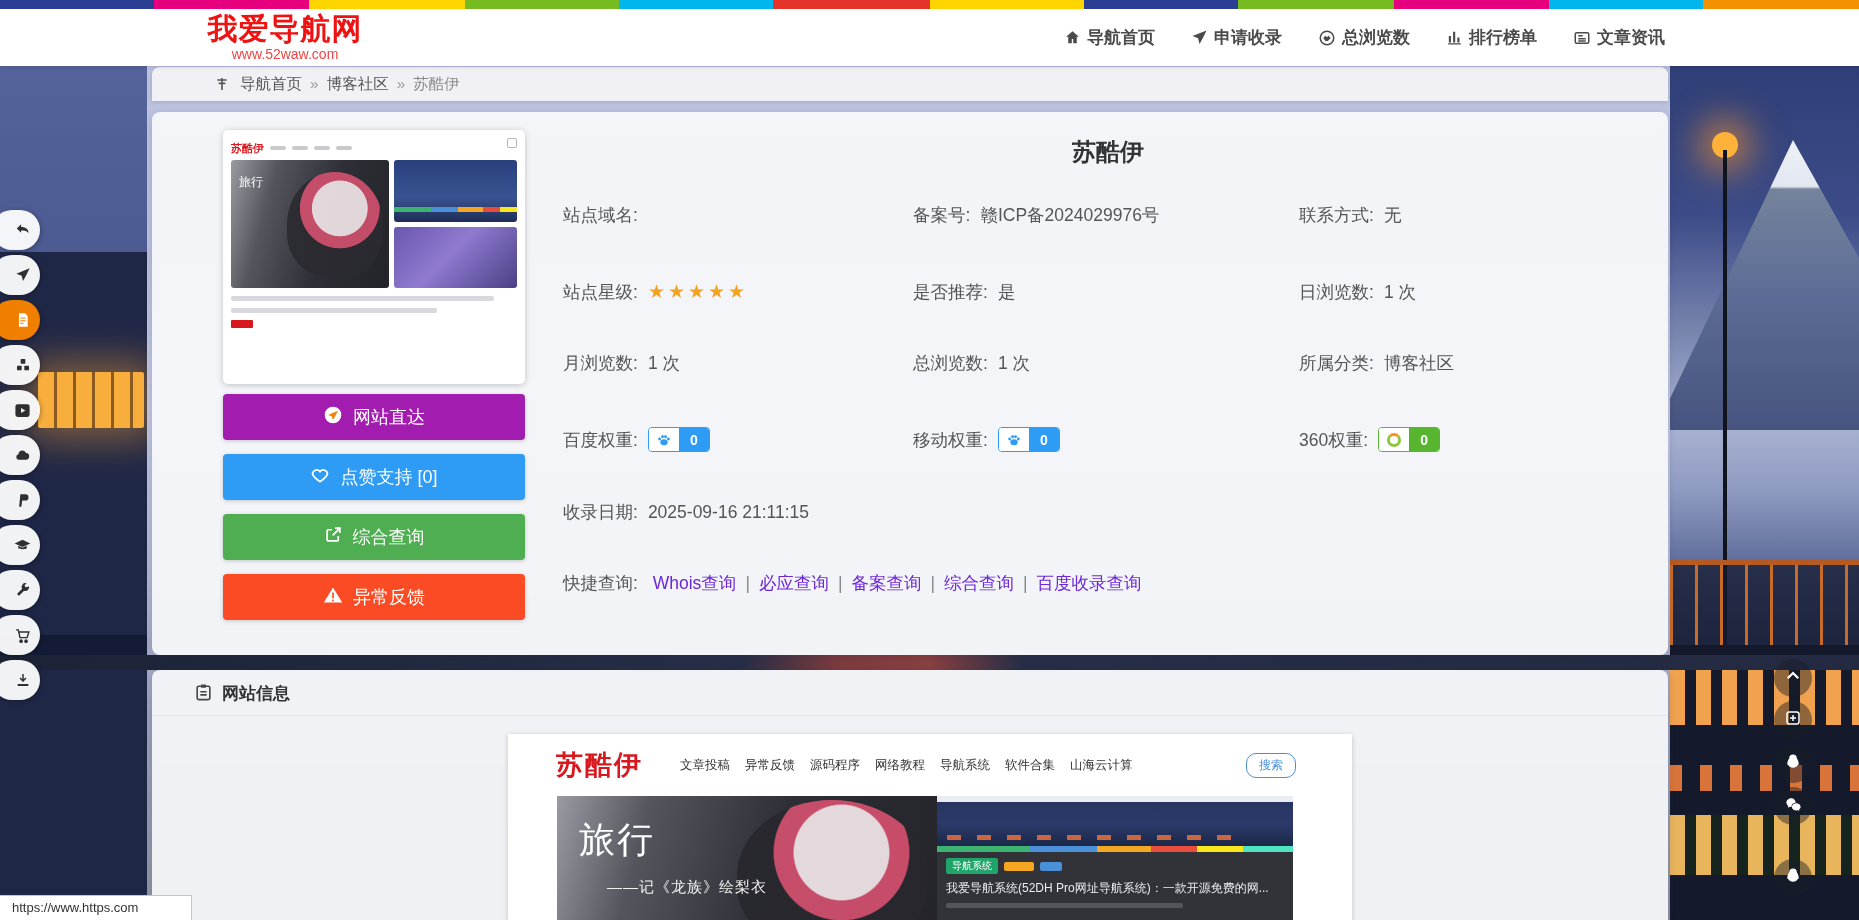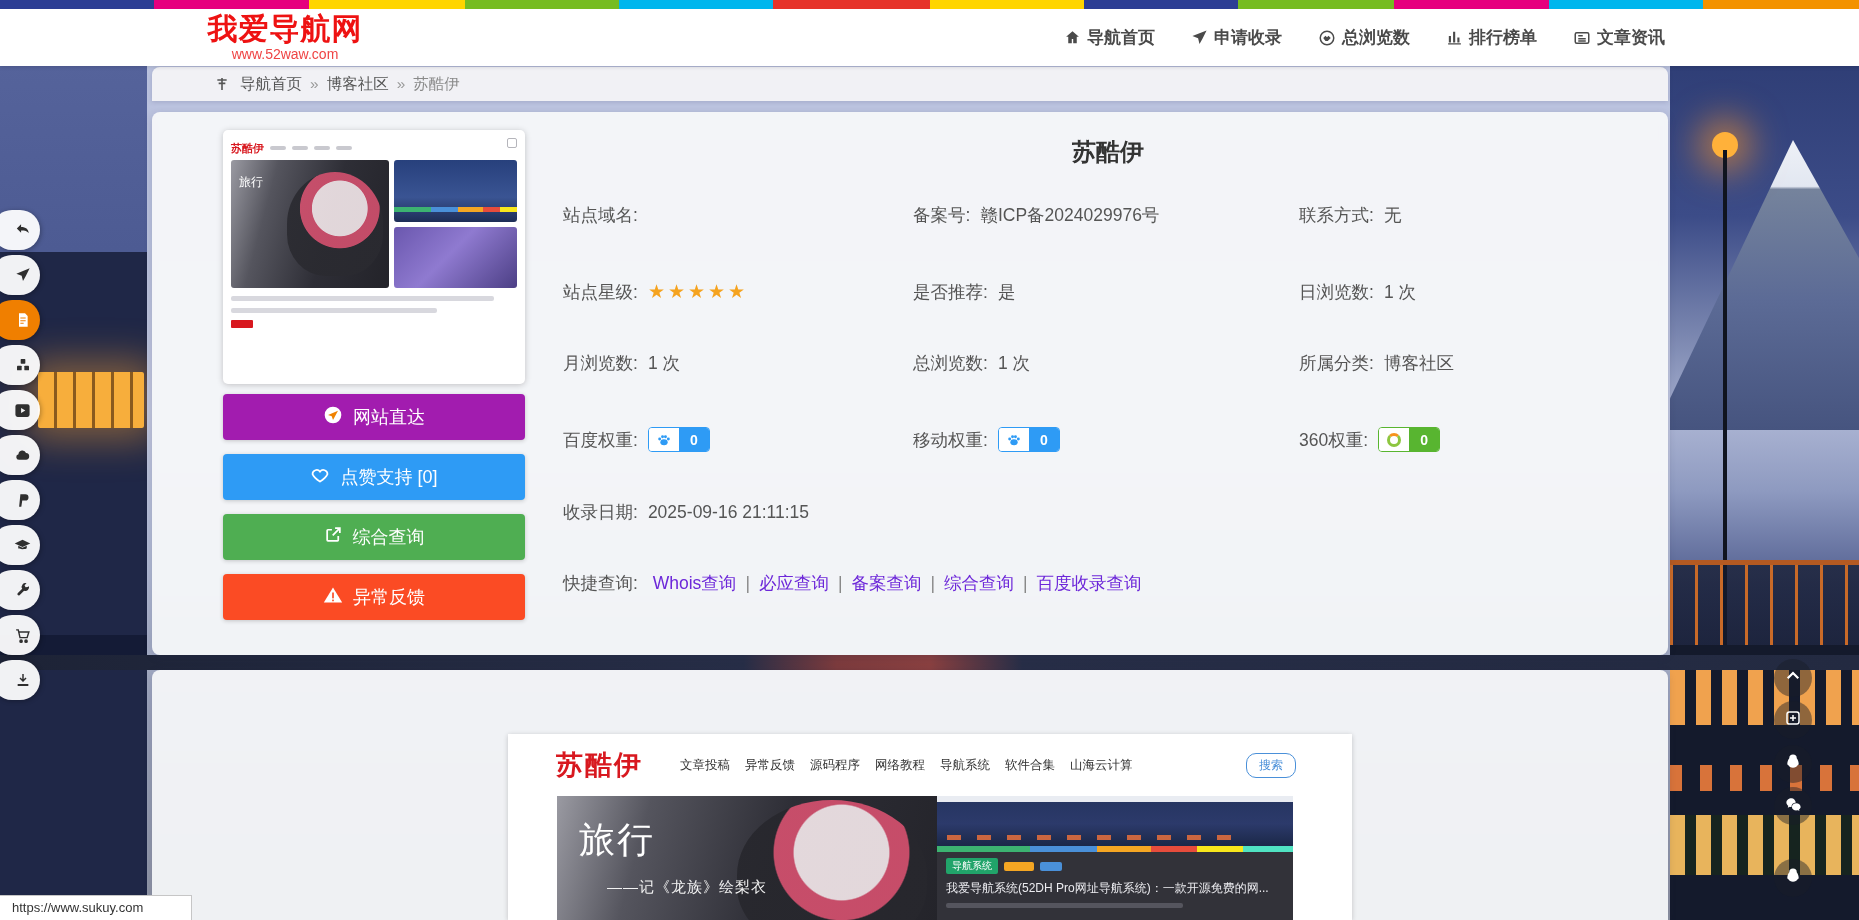--- a/index.html
+++ b/index.html
@@ -337,20 +337,28 @@
 
     <div class="drow" style="top:456px">
       <div class="dcell c1">
         <span class="lbl">快捷查询:</span>
         <span class="quick-link">Whois查询</span><span class="q-sep">|</span><span class="quick-link">必应查询</span><span class="q-sep">|</span><span class="quick-link">备案查询</span><span class="q-sep">|</span><span class="quick-link">综合查询</span><span class="q-sep">|</span><span class="quick-link">百度收录查询</span>
       </div>
     </div>
   </div>
 
   <div class="info-panel">
+    <div class="is-head">
+      <span class="is-icon"><svg width="19" height="19" viewBox="0 0 24 24" fill="none" stroke="#444" stroke-width="2">
+            <rect x="4" y="4" width="16" height="17" rx="2"></rect>
+            <path d="M9 2h6v4H9z" fill="#444" stroke="none"></path>
+            <path d="M8 11h8M8 15h8"></path>
+          </svg></span>
+      <span class="is-title">网站信息</span>
+    </div>
     <div class="embed">
       <div class="em-head">
         <span class="em-logo">苏酷伊</span>
         <div class="em-nav">
           <span>文章投稿</span>
           <span>异常反馈</span>
           <span>源码程序</span>
           <span>网络教程</span>
           <span>导航系统</span>
           <span>软件合集</span>
@@ -488,15 +496,15 @@
           <path d="M9.5 4C5.9 4 3 6.4 3 9.4c0 1.7 1 3.2 2.4 4.2L4.8 16l2.6-1.3c.7.2 1.4.3 2.1.3C9.2 12 11.7 9.7 15 9.5 14.4 6.4 12.2 4 9.5 4z"></path>
           <path d="M15.5 10.5c-3 0-5.5 2-5.5 4.5s2.5 4.5 5.5 4.5c.6 0 1.2-.1 1.7-.2L19.5 20l-.5-1.9c1.2-.8 2-2 2-3.1 0-2.5-2.5-4.5-5.5-4.5z"></path>
         </svg></span>
     </div>
   <div class="float-btn" style="top:859px">
       <span><svg width="18" height="18" viewBox="0 0 24 24" fill="#fff">
           <path d="M12 2a5 5 0 015 5c1.6 2.4 2.6 5 2.6 7.4 0 1-.6 1.7-1.5 1.8-.9 1.9-3.2 3.3-6.1 3.3s-5.2-1.4-6.1-3.3c-.9-.1-1.5-.8-1.5-1.8C4.4 12 5.4 9.4 7 7a5 5 0 015-5z"></path>
         </svg></span>
     </div>
 
-  <div class="status-url">https://www.sukuy.com</div>
+  <div class="status-url">https://www.https.com</div>
 
 </div>
 
 </body></html>

